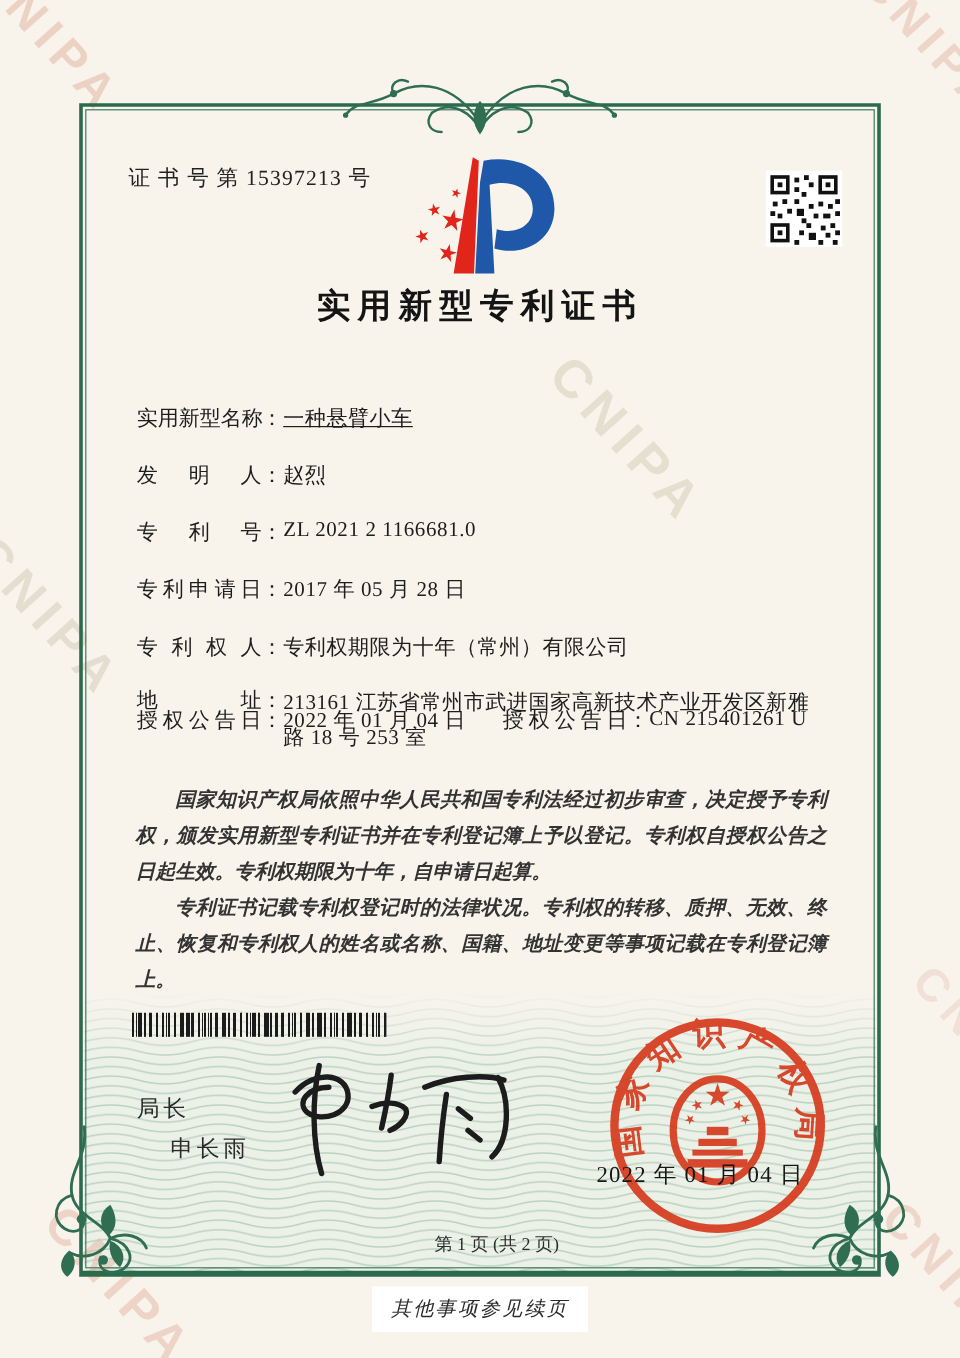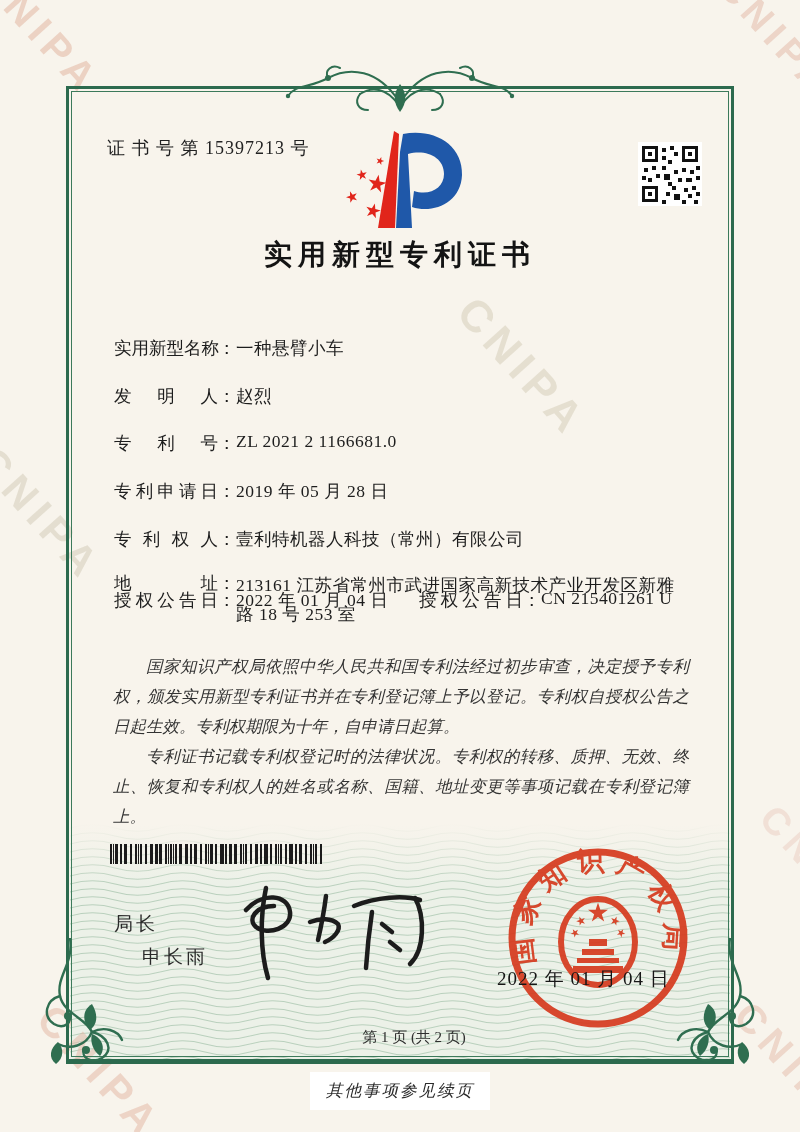--- a/index.html
+++ b/index.html
@@ -68,37 +68,38 @@
   
   .row { position:absolute; left:114px; font-size:17.5px; z-index:3; white-space:nowrap; }
   .row .lbl {
     display:inline-block; width:104px;
     text-align:justify; text-align-last:justify;
     vertical-align:top;
   }
   .row .colon { display:inline-block; width:18px; vertical-align:top; }
   .row .val { letter-spacing:.5px; }
   .val-block { display:inline-block; white-space:normal; width:470px; line-height:1.65; vertical-align:top; }
-  .row-name  { top:336px; }
+  .row-name  { top:336px;text-decoration:underline; }
   .row-inv   { top:384px; }
   .row-pno   { top:431px; }
   .row-fdate { top:479px; }
   .row-owner { top:527px; }
   .row-addr  { top:571px; }
   .row-grant { top:588px; }
   .pair2 { position:absolute; left:305px; top:0; }
 
   
   .body-text {
     left:113px; top:652px; width:576px;
     font-size:16.5px; line-height:1.82;
     font-style:italic;
     text-align:justify;
     color:#333;
     z-index:3;
+    font-weight:bold;
   }
   .body-text p { text-indent:2em; }
 
   
   .barcode {
     left:110px; top:844px; width:212px; height:20px; z-index:3;
     background-image:
       repeating-linear-gradient(90deg,#1b1b1b 0 2px,transparent 2px 5px),
       repeating-linear-gradient(90deg,#1b1b1b 0 1px,transparent 1px 7px),
       repeating-linear-gradient(90deg,transparent 0 3px,#1b1b1b 3px 4px,transparent 4px 11px);
@@ -280,24 +281,24 @@
 <div class="row row-name">
   <span class="lbl">实用新型名称</span><span class="colon">：</span><span class="val">一种悬臂小车</span>
 </div>
 <div class="row row-inv">
   <span class="lbl">发明人</span><span class="colon">：</span><span class="val">赵烈</span>
 </div>
 <div class="row row-pno">
   <span class="lbl">专利号</span><span class="colon">：</span><span class="val">ZL 2021 2 1166681.0</span>
 </div>
 <div class="row row-fdate">
-  <span class="lbl">专利申请日</span><span class="colon">：</span><span class="val">2019 年 05 月 28 日</span>
+  <span class="lbl">专利申请日</span><span class="colon">：</span><span class="val">2017 年 05 月 28 日</span>
 </div>
 <div class="row row-owner">
-  <span class="lbl">专利权人</span><span class="colon">：</span><span class="val">壹利特机器人科技（常州）有限公司</span>
+  <span class="lbl">专利权人</span><span class="colon">：</span><span class="val">专利权期限为十年（常州）有限公司</span>
 </div>
 <div class="row row-addr">
   <span class="lbl">地址</span><span class="colon">：</span><span class="val val-block"><span>213161 江苏省常州市武进国家高新技术产业开发区新雅</span><br><span>路 18 号 253 室</span></span>
 </div>
 <div class="row row-grant">
   <span class="lbl">授权公告日</span><span class="colon">：</span><span class="val">2022 年 01 月 04 日</span>
   <span class="pair2">
     <span class="lbl">授权公告日</span><span class="colon">：</span><span class="val">CN 215401261 U</span>
   </span>
 </div>

